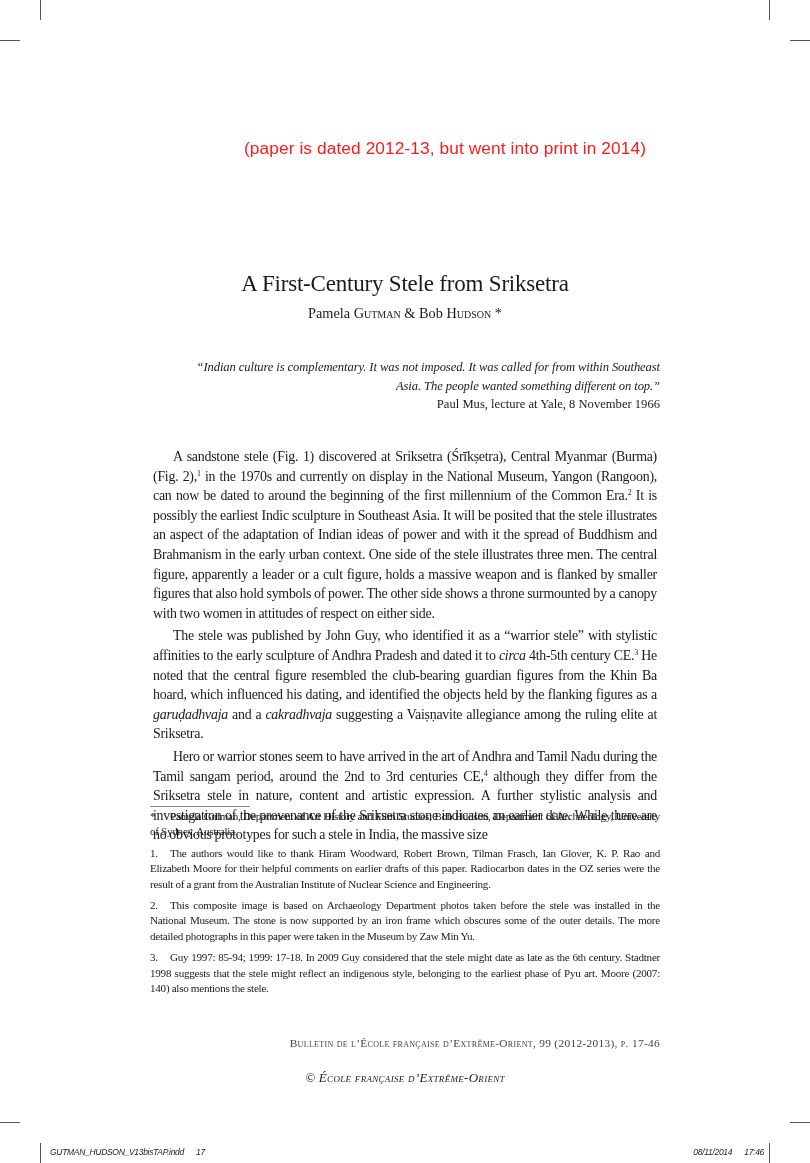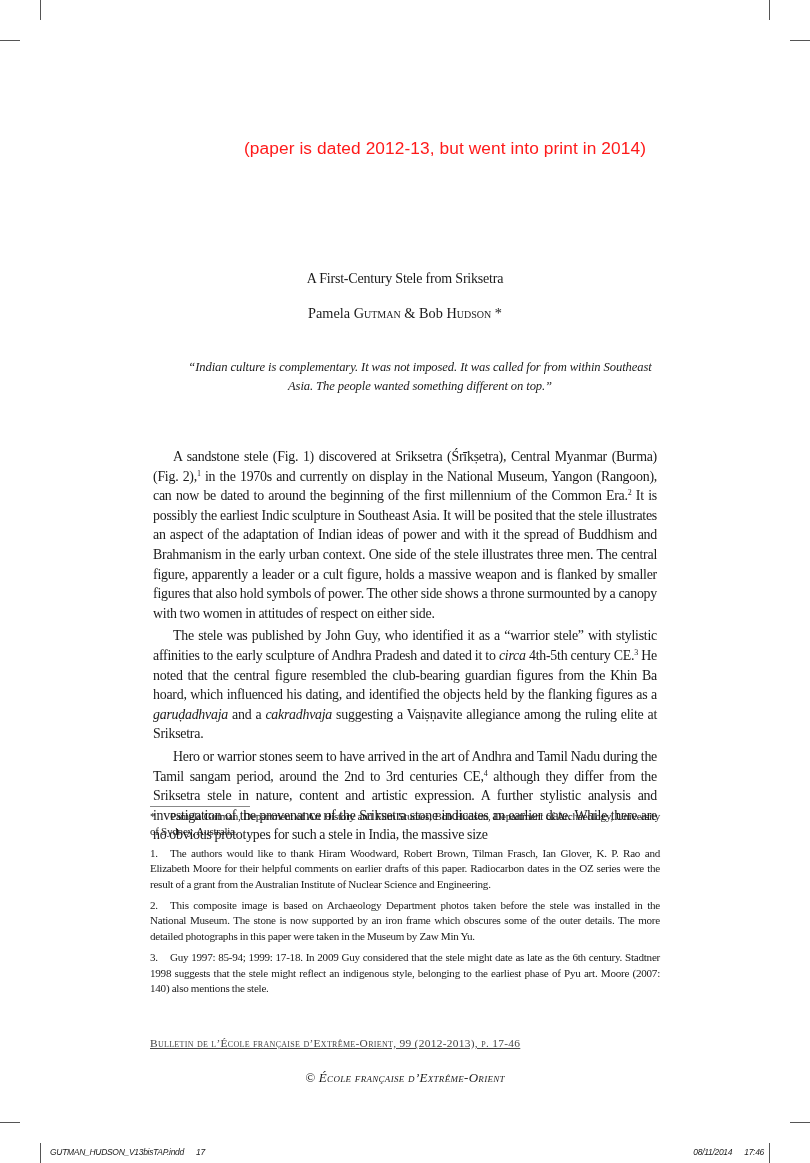--- a/index.html
+++ b/index.html
@@ -10,29 +10,29 @@
   }
   .crop { position: absolute; background: #555; }
   .annotation {
     position: absolute; top: 138px; left: 0; width: 810px; text-align: center;
     color: #ff1a1a; font-family: "Liberation Sans", sans-serif; font-size: 17.3px;
     letter-spacing: 0.1px;
     padding-left: 40px;
   }
   .title {
     position: absolute; top: 271px; left: 0; width: 810px; text-align: center;
-    font-size: 14px; letter-spacing: -0.2px;
+    font-size: 23px; letter-spacing: -0.2px;
   }
   .authors {
     position: absolute; top: 305px; left: 0; width: 810px; text-align: center;
     font-size: 14.3px;
   }
   .sc { font-variant: small-caps; }
   .epigraph {
-    position: absolute; top: 358px; left: 180px; width: 480px; text-align: center;
+    position: absolute; top: 358px; left: 180px; width: 480px; text-align: right;
     font-size: 12.6px; line-height: 18.6px;
   }
   .epigraph .quote { font-style: italic; letter-spacing: -0.1px; }
   .body-text {
     position: absolute; top: 444px; left: 150px; width: 510px;
     font-size: 13.9px; line-height: 19.6px; text-align: justify;
     letter-spacing: -0.25px; word-spacing: -0.3px;
   }
   .body-text p { margin: 3px; text-indent: 20px; }
   sup { font-size: 8px; line-height: 0; vertical-align: 5px; }
@@ -40,22 +40,22 @@
     position: absolute; top: 806px; left: 150px; width: 100px; height: 1px; background: #888;
   }
   .footnotes {
     position: absolute; top: 809px; left: 150px; width: 510px;
     font-size: 11.1px; line-height: 15.4px; text-align: justify;
     letter-spacing: -0.25px; word-spacing: -0.2px;
   }
   .footnotes .fn { margin: 0 0 6px 0; }
   .footnotes .fn-mark { display: inline-block; width: 20px; }
   .journal {
-    position: absolute; top: 1037px; left: 150px; width: 510px; text-align: left;
-    font-size: 11.4px; color: #444; font-variant: small-caps; letter-spacing: 0.3px; text-decoration: underline;
+    position: absolute; top: 1037px; left: 150px; width: 510px; text-align: right;
+    font-size: 11.4px; color: #444; font-variant: small-caps; letter-spacing: 0.3px;
   }
   .copyright {
     position: absolute; top: 1070px; left: 150px; width: 510px; text-align: center;
     font-size: 13px; font-style: italic; font-variant: small-caps; letter-spacing: 0.3px;
   }
   .slug {
     position: absolute; top: 1147px; font-family: "Liberation Sans", sans-serif;
     font-size: 8.5px; color: #222; letter-spacing: -0.3px; font-style: italic;
   }
   .slug-left { left: 50px; }
@@ -77,20 +77,21 @@
 <div class="annotation">(paper is dated 2012-13, but went into print in 2014)</div>
 
 <div class="title">A First-Century Stele from Sriksetra</div>
 
 <div class="authors">
   <span>Pamela </span><span class="sc">Gutman</span><span> &amp; </span><span>Bob </span><span class="sc">Hudson</span><span> *</span>
 </div>
 
 <div class="epigraph">
   <div class="quote">“Indian culture is complementary. It was not imposed. It was called for from within Southeast Asia. The people wanted something different on top.”</div>
+  <div>Paul Mus, lecture at Yale, 8 November 1966</div>
 </div>
 
 <div class="body-text">
   <p><span>A sandstone stele (Fig. 1) discovered at Sriksetra (Śrīkṣetra), Central Myanmar (Burma) (Fig. 2),</span><sup>1</sup><span> in the 1970s and currently on display in the National Museum, Yangon (Rangoon), can now be dated to around the beginning of the first millennium of the Common Era.</span><sup>2</sup><span> It is possibly the earliest Indic sculpture in Southeast Asia. It will be posited that the stele illustrates an aspect of the adaptation of Indian ideas of power and with it the spread of Buddhism and Brahmanism in the early urban context. One side of the stele illustrates three men. The central figure, apparently a leader or a cult figure, holds a massive weapon and is flanked by smaller figures that also hold symbols of power. The other side shows a throne surmounted by a canopy with two women in attitudes of respect on either side.</span></p>
   <p><span>The stele was published by John Guy, who identified it as a “warrior stele” with stylistic affinities to the early sculpture of Andhra Pradesh and dated it to </span><i>circa</i><span> 4th-5th century CE.</span><sup>3</sup><span> He noted that the central figure resembled the club-bearing guardian figures from the Khin Ba hoard, which influenced his dating, and identified the objects held by the flanking figures as a </span><i>garuḍadhvaja</i><span> and a </span><i>cakradhvaja</i><span> suggesting a Vaiṣṇavite allegiance among the ruling elite at Sriksetra.</span></p>
   <p><span>Hero or warrior stones seem to have arrived in the art of Andhra and Tamil Nadu during the Tamil sangam period, around the 2nd to 3rd centuries CE,</span><sup>4</sup><span> although they differ from the Sriksetra stele in nature, content and artistic expression. A further stylistic analysis and investigation of the provenance of the Sriksetra stone indicates an earlier date. While there are no obvious prototypes for such a stele in India, the massive size</span></p>
 </div>
 
 <div class="fn-rule"></div>
 

